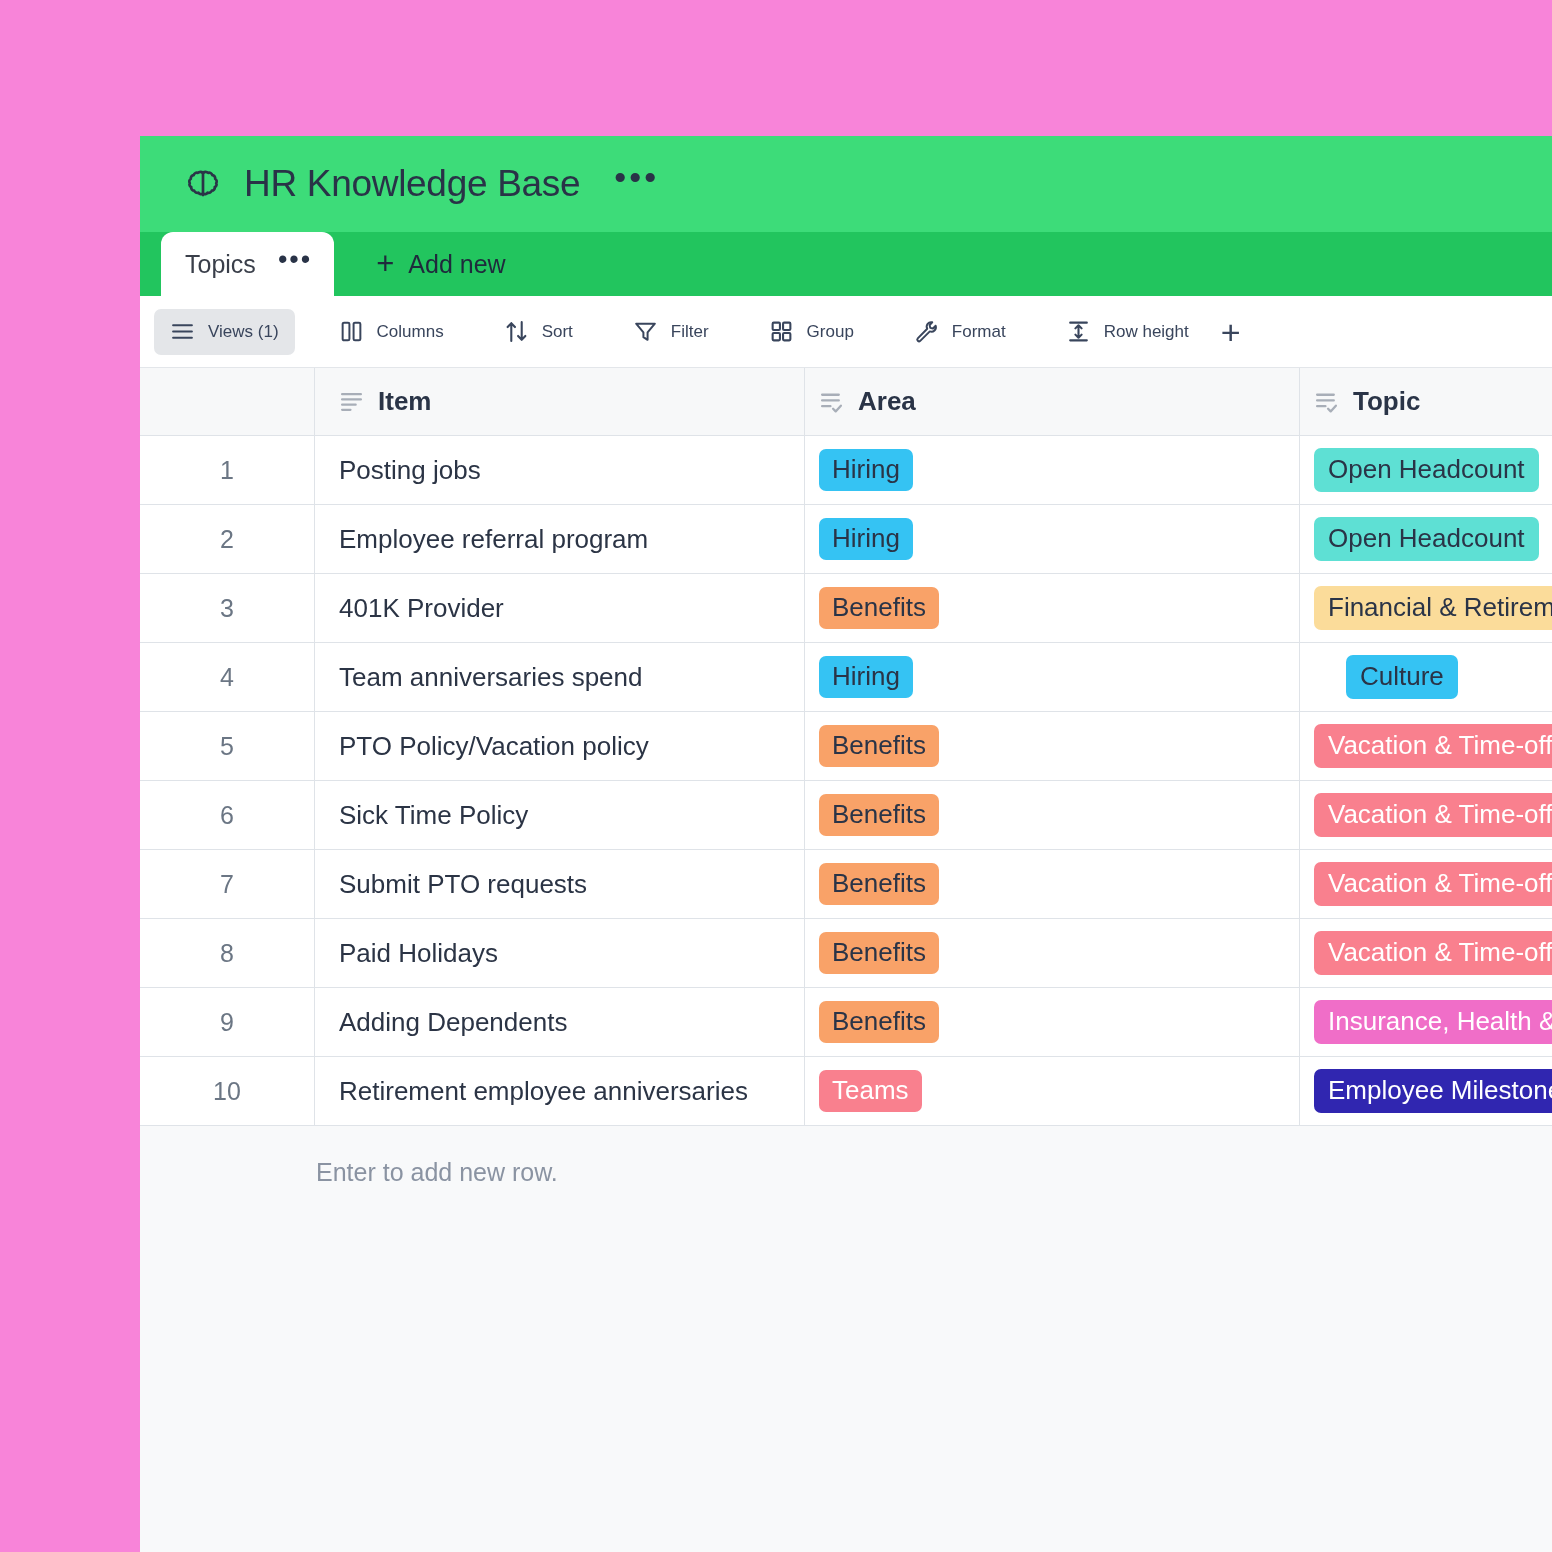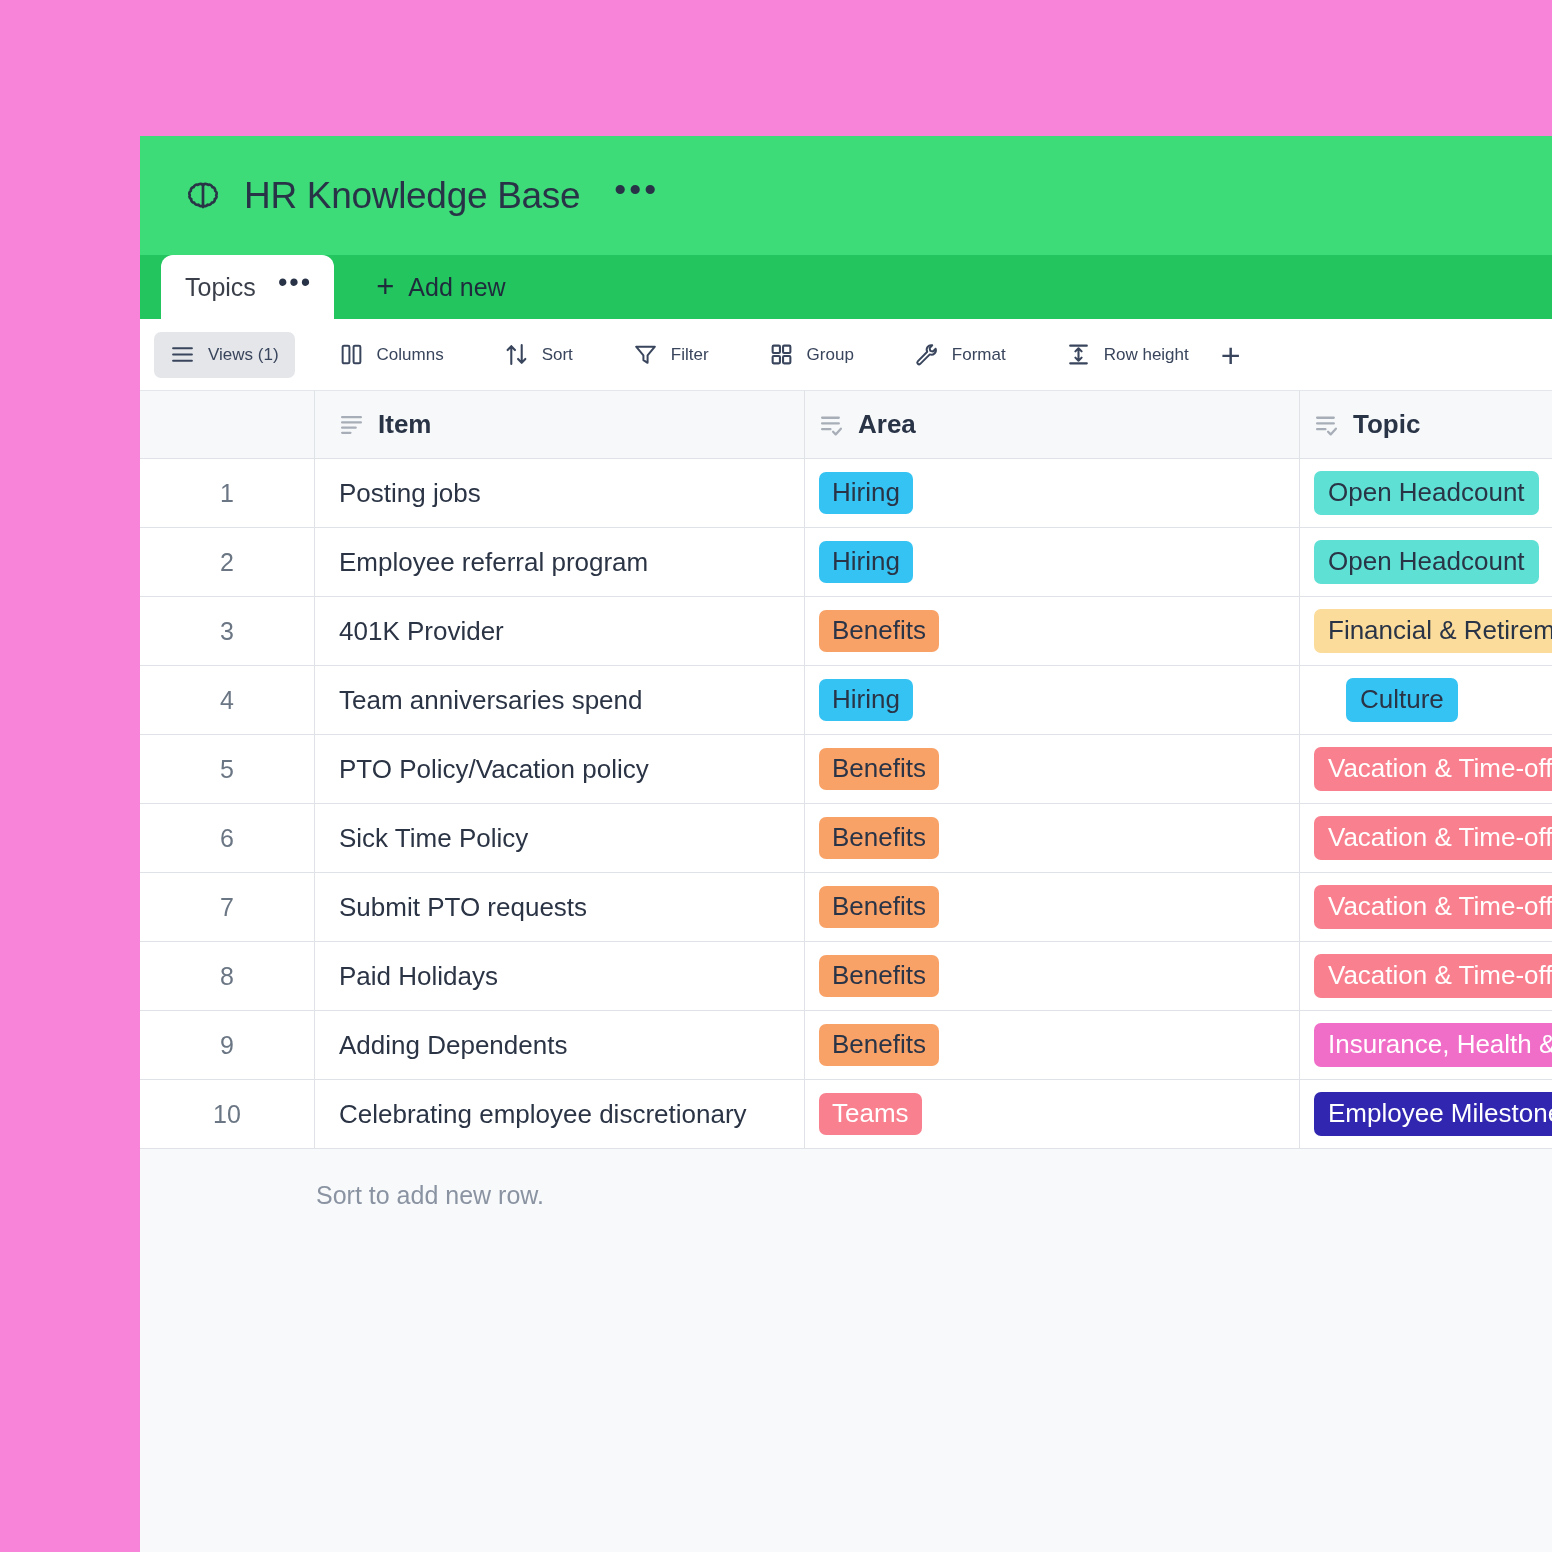--- a/index.html
+++ b/index.html
@@ -14,21 +14,21 @@
   #app-window {
     position: absolute;
     left: 140px; top: 136px;
     width: 1412px; height: 1416px;
     background: #ffffff;
     overflow: hidden;
   }
 
   
   #title-bar {
-    height: 119px;
+    height: 96px;
     background: #3ddc79;
     display: flex;
     align-items: center;
     padding-left: 46px;
   }
   #brain-icon { width: 34px; height: 34px; flex: 0 0 auto; }
   #app-title {
     font-size: 37px;
     font-weight: 400;
     color: #293347;
@@ -435,27 +435,27 @@
           </div>
           <div class="cell-topic">
             <span class="tag tag-topic" style="background: rgb(240, 110, 200); color: rgb(255, 255, 255);">Insurance, Health &amp; Wellness</span>
           </div>
         </div>
         <div class="grid-row data-row">
           <div class="cell-rownum">
             <span class="rownum-text">10</span>
           </div>
           <div class="cell-item">
-            <span class="item-text">Celebrating employee discretionary</span>
+            <span class="item-text">Retirement employee anniversaries</span>
           </div>
           <div class="cell-area">
             <span class="tag" style="background: rgb(249, 128, 142); color: rgb(255, 255, 255);">Teams</span>
           </div>
           <div class="cell-topic">
             <span class="tag tag-topic" style="background: rgb(48, 38, 176); color: rgb(255, 255, 255);">Employee Milestones</span>
           </div>
         </div>
       </div>
 
-    <div id="add-row-hint">Sort to add new row.</div>
+    <div id="add-row-hint">Enter to add new row.</div>
     <div id="empty-area"></div>
   </div>
 </div>
 
 </body></html>

